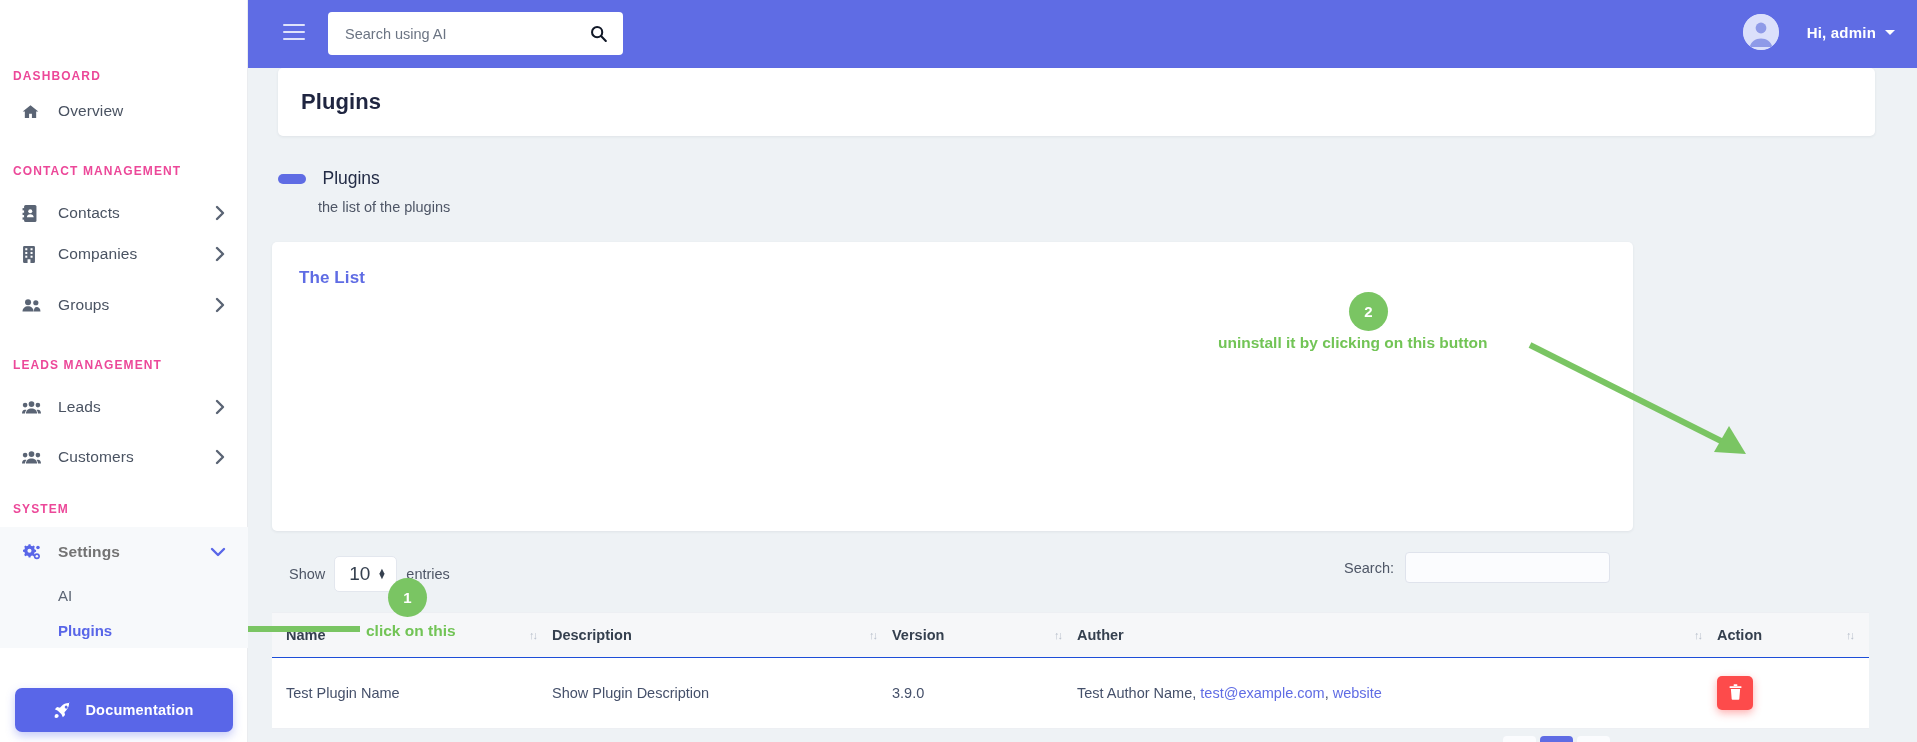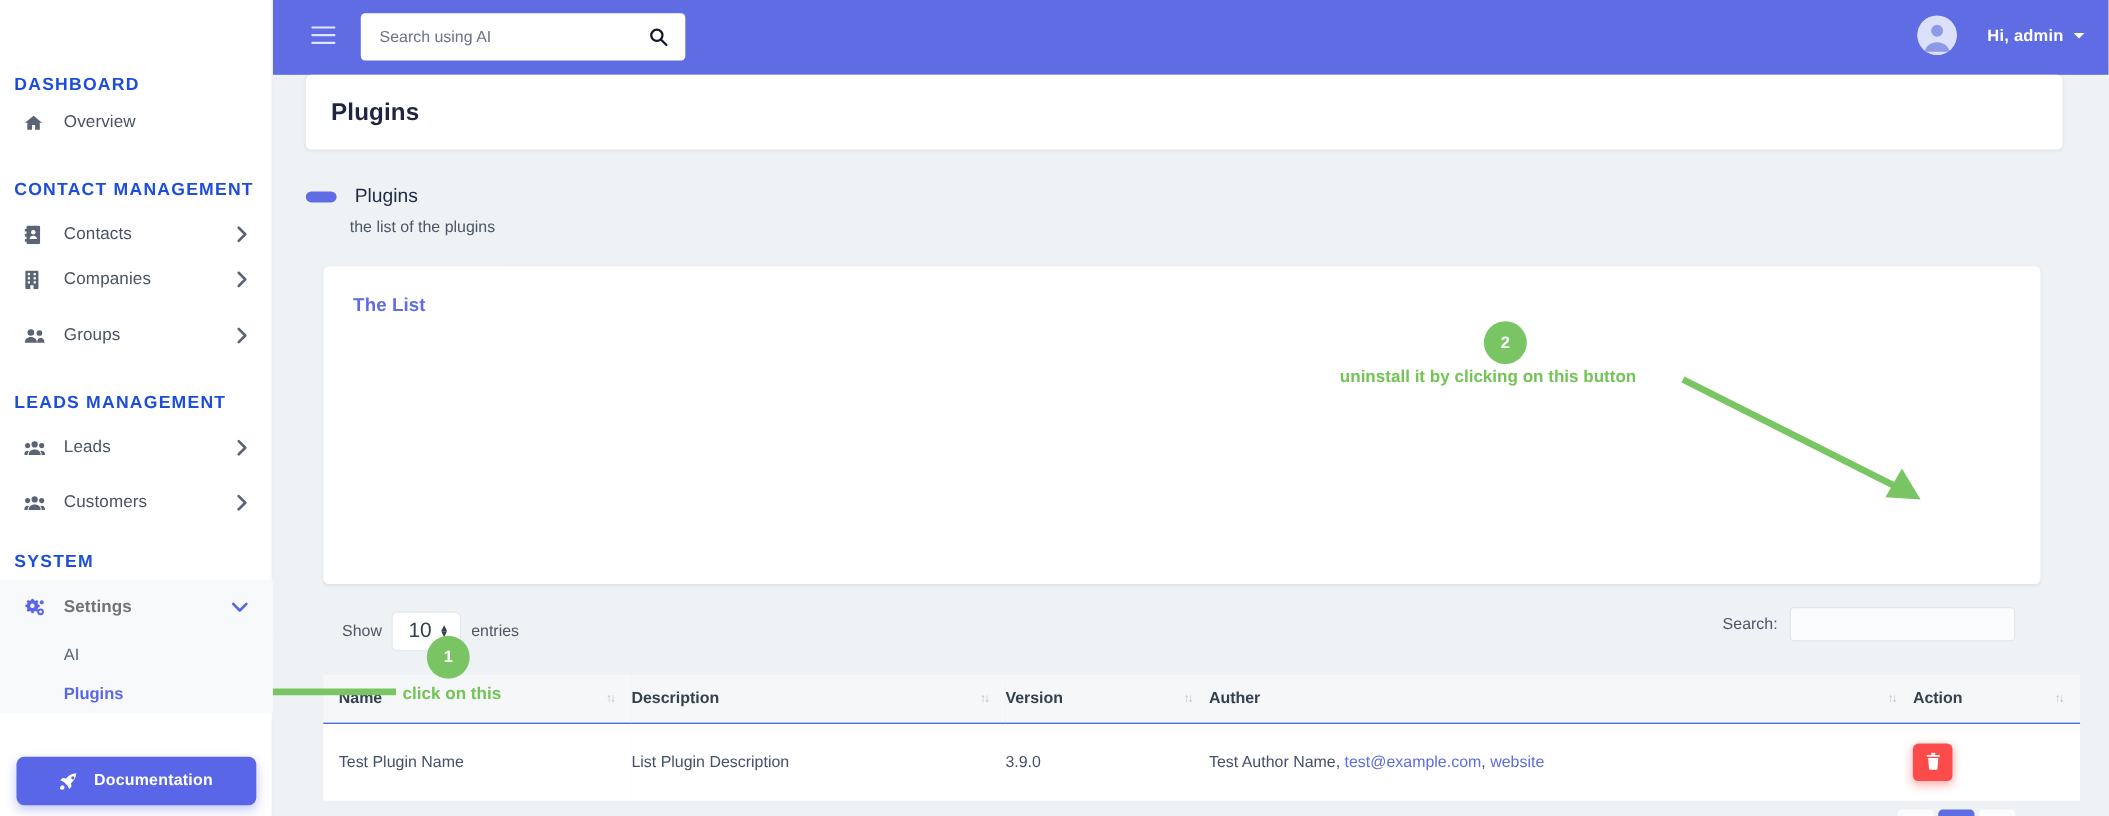--- a/index.html
+++ b/index.html
@@ -13,22 +13,22 @@
 
   
   #sidebar {
     position: absolute; left: 0; top: 0;
     width: 248px; height: 742px;
     background: #ffffff;
     border-right: 1px solid #eaecef;
     z-index: 5;
   }
   .side-section-label {
-    font-size: 16px; font-weight: 700; letter-spacing: 1.1px;
-    color: #1d4ed8; text-transform: uppercase;
+    font-size: 12px; font-weight: 700; letter-spacing: 1.1px;
+    color: #ec4899; text-transform: uppercase;
     padding: 0 0 0 13px;
   }
   .sec-dashboard { position: absolute; top: 69px; left: 0; }
   .sec-contact   { position: absolute; top: 164px; left: 0; }
   .sec-leads     { position: absolute; top: 358px; left: 0; }
   .sec-system    { position: absolute; top: 502px; left: 0; }
 
   .nav-item {
     position: absolute; left: 0; width: 248px; height: 50px;
     display: flex; align-items: center;
@@ -140,22 +140,22 @@
     display: inline-block; font-size: 17.5px; color: #222b45;
     font-weight: 400; vertical-align: middle;
   }
   #subhead .sh-sub {
     margin-top: 10px; margin-left: 40px;
     font-size: 14.5px; color: #4e5666;
   }
 
   
   #card {
-    position: absolute; left: 294px; top: 242px;
-    width: 1561px; height: 289px;
+    position: absolute; left: 272px; top: 242px;
+    width: 1361px; height: 289px;
     background: #fff; border-radius: 5px;
     box-shadow: 0 1px 3px rgba(30,40,60,.07);
   }
   #card-title {
     position: absolute; left: 27px; top: 26px;
     font-size: 17px; font-weight: 700; color: #5f6ce4; letter-spacing: .1px;
   }
   #show-entries {
     position: absolute; left: 17px; top: 314px;
     display: flex; align-items: center;
@@ -484,21 +484,21 @@
           </th>
           <th>
             <span>Action</span>
             <span class="sort-ico">↑↓</span>
           </th>
         </tr>
       </thead>
       <tbody>
         <tr>
           <td>Test Plugin Name</td>
-          <td>List Plugin Description</td>
+          <td>Show Plugin Description</td>
           <td>3.9.0</td>
           <td>
             <span>Test Author Name,</span>
             <a href="#" class="lnk">test@example.com</a><span>,</span>
             <a href="#" class="lnk">website</a>
           </td>
           <td>
             <button id="delete-btn">
               <span>
                 <svg width="15" height="16" viewBox="0 0 16 18" fill="#ffffff">

